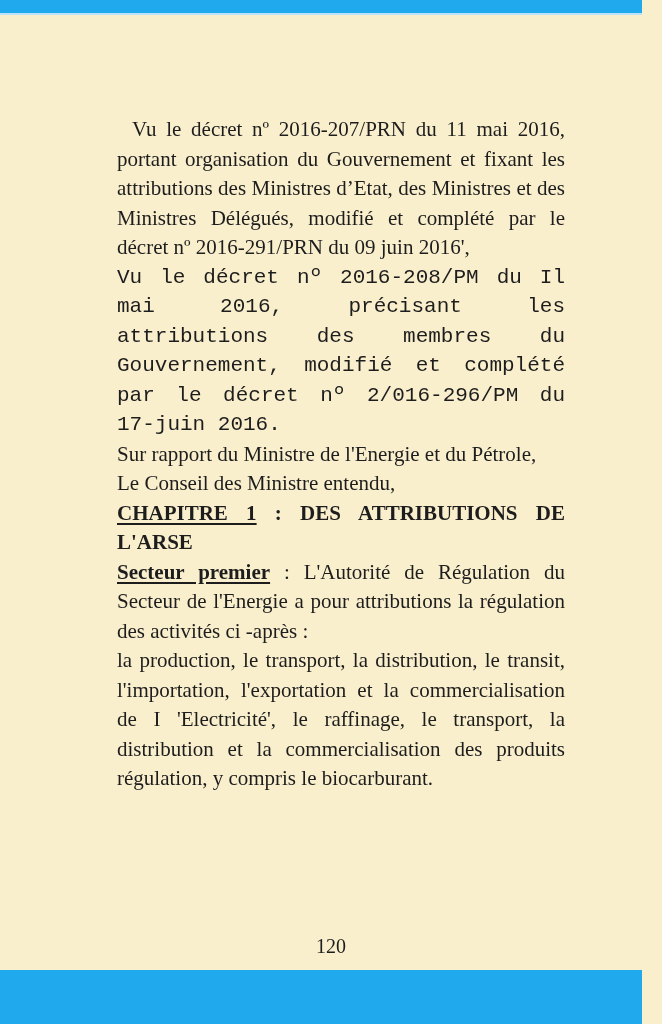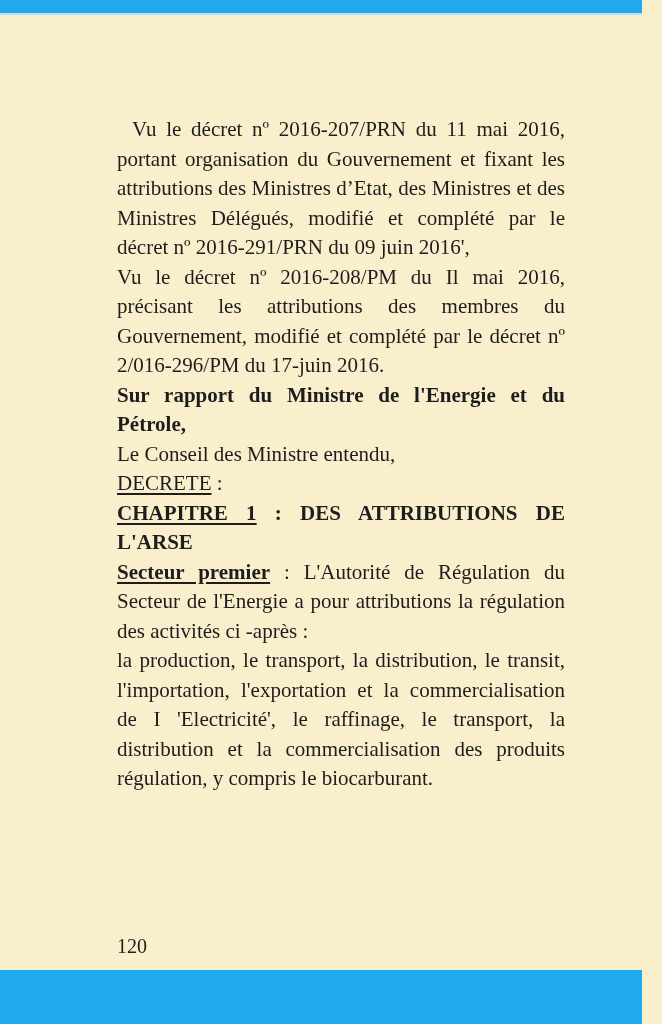--- a/index.html
+++ b/index.html
@@ -37,38 +37,38 @@
     font-size: 21px;
     line-height: 29.5px;
     text-align: justify;
   }
   .content p { margin: 0; }
   .para-visa-1 {
     margin-left: 11px;
     text-indent: 15px;
     margin-bottom: 30px;
   }
-  .para-visa-2   { margin-bottom: 28px; }
-  .para-rapport  { margin-bottom: 32px; font-weight: bold; }
+  .para-visa-2   { margin-bottom: 28px; font-family: Liberation Mono, monospace; }
+  .para-rapport  { margin-bottom: 32px; }
   .para-conseil  { margin-bottom: 12px; }
   .para-decrete  { margin-bottom: 8px; }
   .para-chapitre { font-weight: bold; margin-bottom: 12px; }
   .para-article  { margin-bottom: 11px; }
   .u {
     text-decoration: underline;
     text-underline-offset: 3px;
     text-decoration-thickness: 1.5px;
   }
   .b { font-weight: bold; }
   .page-number {
     position: absolute;
     top: 933px;
     left: 117px;
     width: 428px;
-    text-align: left;
+    text-align: center;
     font-size: 20px;
     line-height: 26px;
   }
 </style>
 </head>
 <body>
 
 <div class="page">
 
   <div class="bar-top"></div>
@@ -76,21 +76,20 @@
   <div class="content">
 
     <p class="para-visa-1">Vu le décret nº 2016-207/PRN du 11 mai 2016, portant organisation du Gouvernement et fixant les attributions des Ministres d’Etat, des Ministres et des Ministres Délégués, modifié et complété par le décret nº 2016-291/PRN du 09 juin 2016',</p>
 
     <p class="para-visa-2">Vu le décret nº 2016-208/PM du Il mai 2016, précisant les attributions des membres du Gouvernement, modifié et complété par le décret nº 2/016-296/PM du 17-juin 2016.</p>
 
     <p class="para-rapport">Sur rapport du Ministre de l'Energie et du Pétrole,</p>
 
     <p class="para-conseil">Le Conseil des Ministre entendu,</p>
 
-    <p class="para-decrete"><span class="u">DECRETE</span><span> :</span></p>
 
     <p class="para-chapitre"><span class="u b">CHAPITRE 1</span><span class="b"> : DES ATTRIBUTIONS DE L'ARSE</span></p>
 
     <p class="para-article"><span class="u b">Secteur premier</span><span> : L'Autorité de Régulation du Secteur de l'Energie a pour attributions la régulation des activités ci -après :</span></p>
 
     <p class="para-activites"> la production, le transport, la distribution, le transit, l'importation, l'exportation et la commercialisation de I 'Electricité',  le raffinage, le transport, la distribution et la commercialisation des produits régulation, y compris le biocarburant.</p>
 
   </div>
 
   <div class="page-number">120</div>

